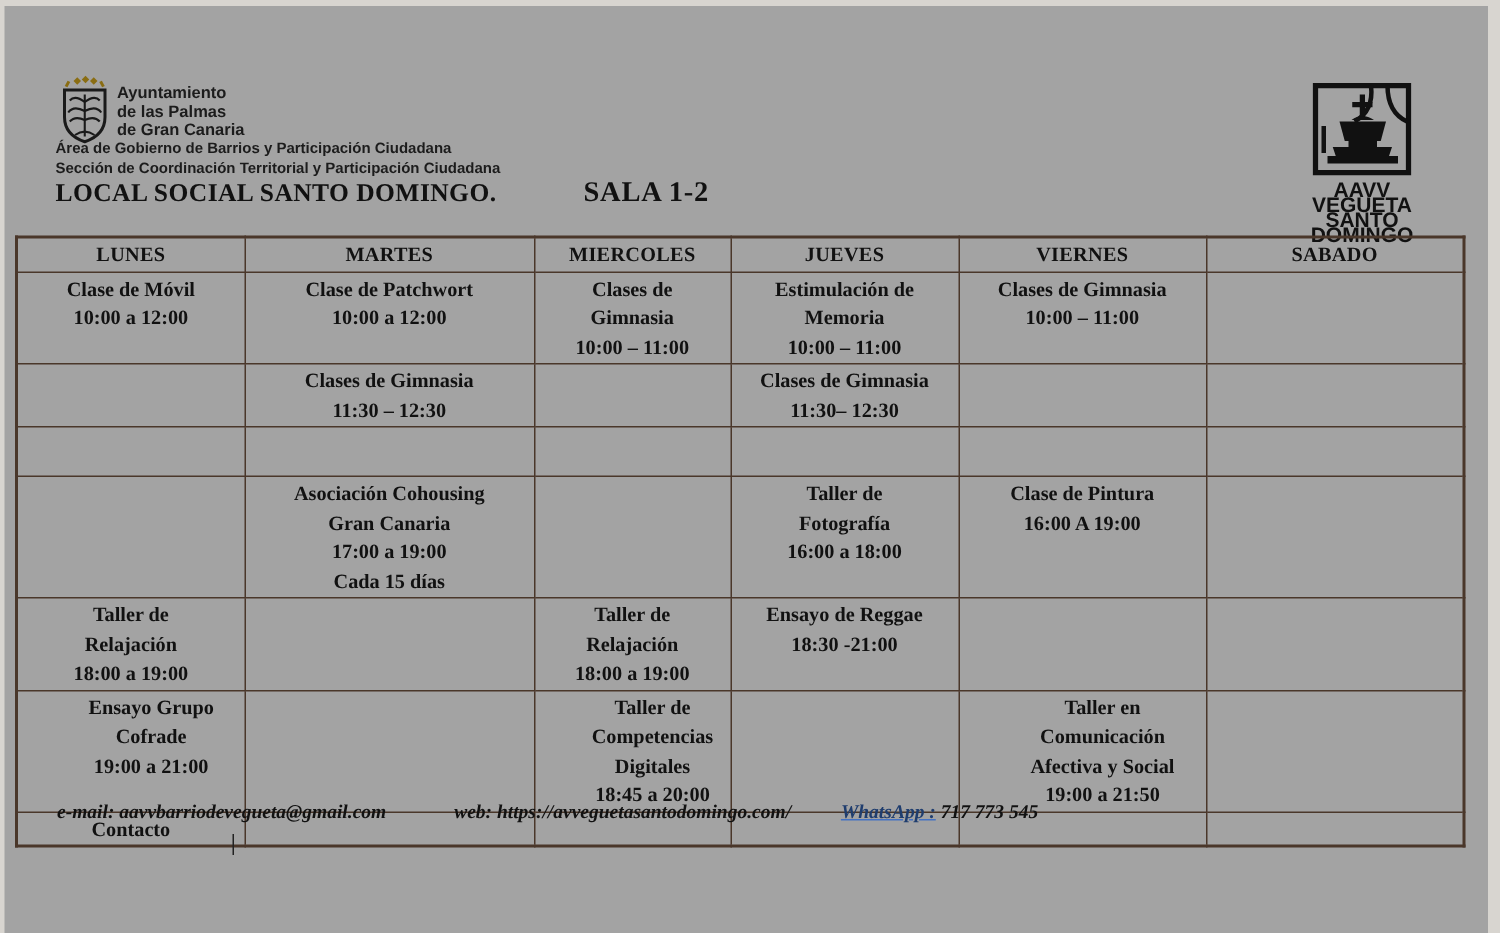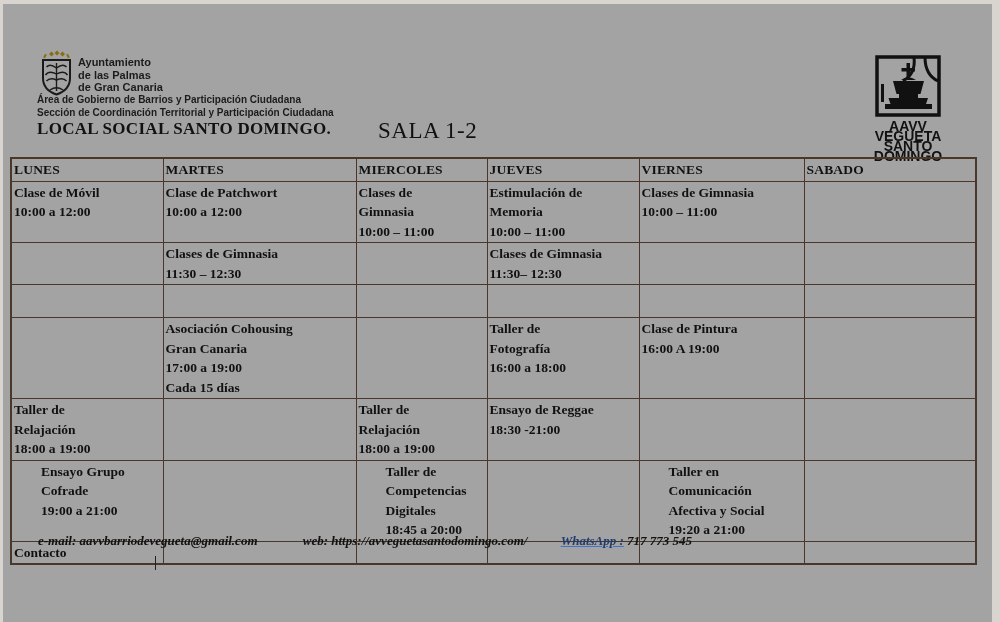--- a/index.html
+++ b/index.html
@@ -23,38 +23,38 @@
     font-family:"Liberation Sans", sans-serif; font-weight:bold;
     font-size:11px; line-height:12.5px; color:#1c1c1c;
   }
   .dept-lines {
     position:absolute; left:37px; top:93px;
     font-family:"Liberation Sans", sans-serif; font-weight:bold;
     font-size:10px; line-height:13px; color:#1c1c1c;
   }
   .title-row { position:absolute; left:37px; top:119px; width:600px; height:22px; }
   .doc-title { position:absolute; left:0; top:0; font-size:17px; font-weight:bold; letter-spacing:0.3px;font-family:Liberation Serif, serif; }
-  .doc-room  { position:absolute; left:341px; top:-1px; font-size:23px; font-weight:normal; letter-spacing:0.5px; }
+  .doc-room  { position:absolute; left:352px; top:-1px; font-size:19px; font-weight:bold; letter-spacing:0.5px; }
 
   .assoc-logo { position:absolute; left:872px; top:52px; width:72px; height:68px; }
   .assoc-text {
     position:absolute; left:856px; top:121px; width:104px; text-align:center;
     font-family:"Liberation Sans", sans-serif; font-weight:bold;
     font-size:14px; line-height:10px; color:#111;
   }
 
   
   table.schedule {
     position:absolute; left:10px; top:157px; width:965px;
     border-collapse:collapse; table-layout:fixed;
     border:2px solid #4a372a;
   }
   table.schedule th, table.schedule td {
     border:1px solid #4a372a;
-    font-weight:bold; text-align:left; vertical-align:top;
+    font-weight:bold; text-align:center; vertical-align:top;
     padding:1px 2px; overflow:hidden;
   }
   table.schedule th { height:23px; font-size:13.5px; vertical-align:middle; letter-spacing:0.2px; }
   table.schedule td { font-size:13.5px; line-height:19.5px; white-space:pre-line; }
   tr.r1 td { height:61px; }
   tr.r2 td { height:40px; }
   tr.r3 td { height:33px; }
   tr.r4 td { height:80px; }
   tr.r5 td { height:60px; }
   tr.r6 td { height:80px;padding-left:29px; }
@@ -219,21 +219,21 @@
 19:00 a 21:00</td>
       <td></td>
       <td>Taller de
 Competencias
 Digitales
 18:45  a 20:00</td>
       <td></td>
       <td>Taller en
 Comunicación
 Afectiva y Social
-19:20 a 21:00</td>
+19:00 a 21:50</td>
       <td></td>
     </tr>
     <tr class="r7">
       <td class="contact">Contacto</td>
       <td></td>
       <td></td>
       <td></td>
       <td></td>
       <td></td>
     </tr>

